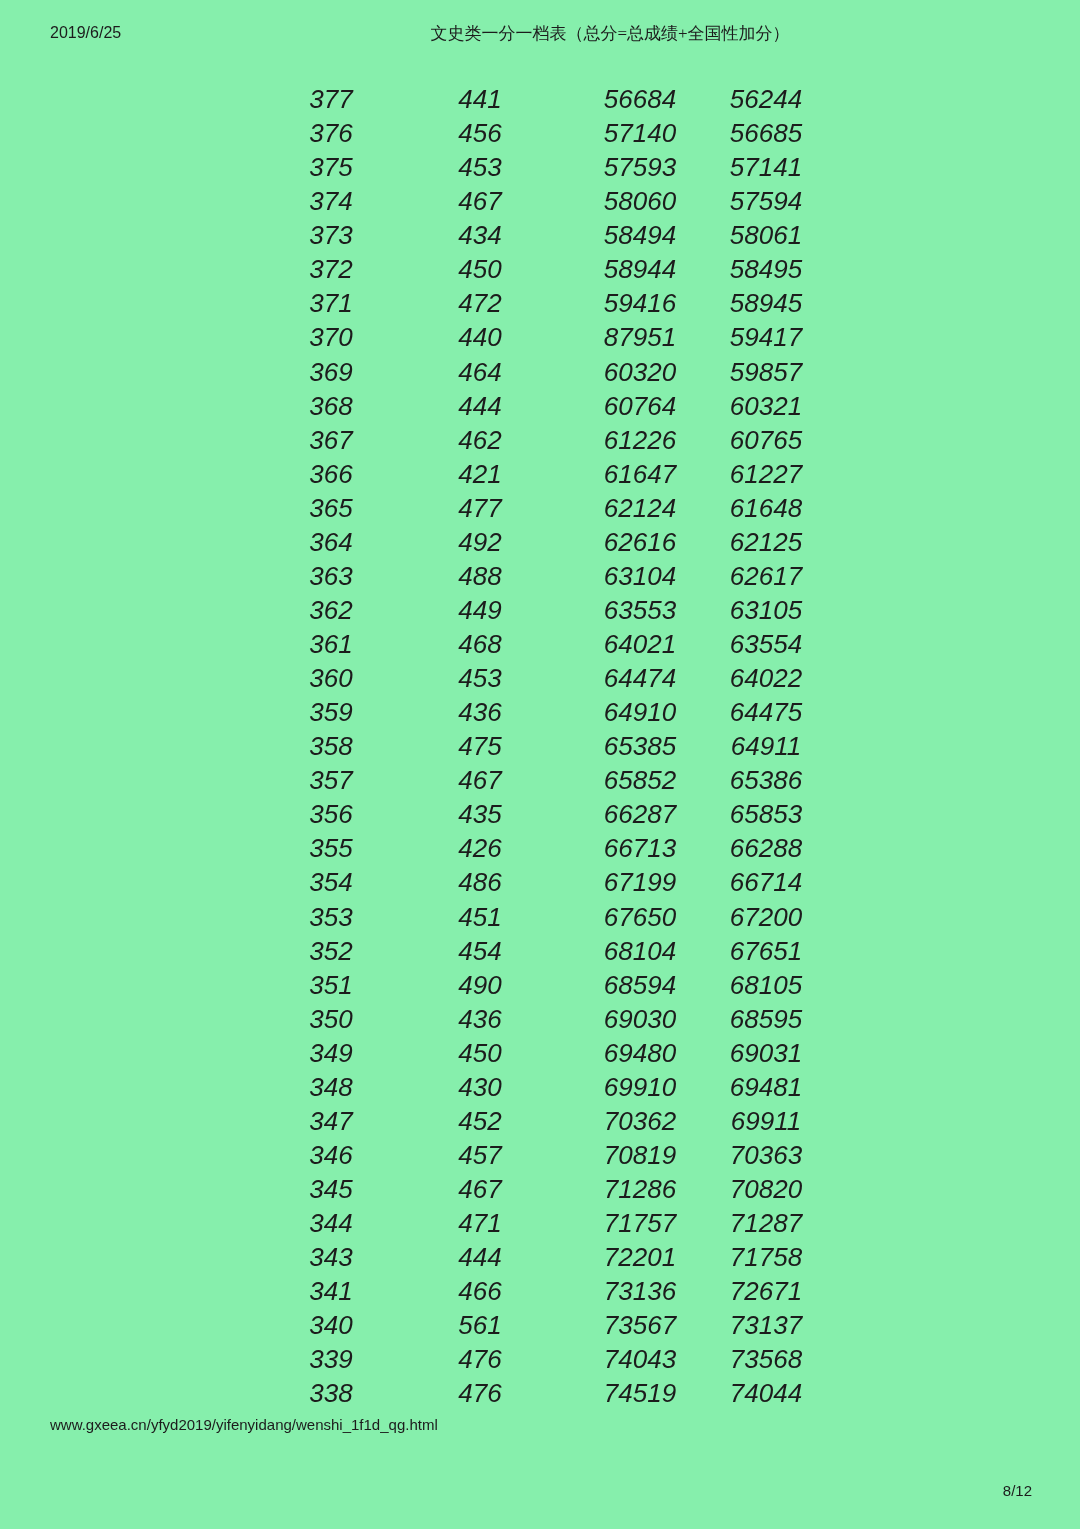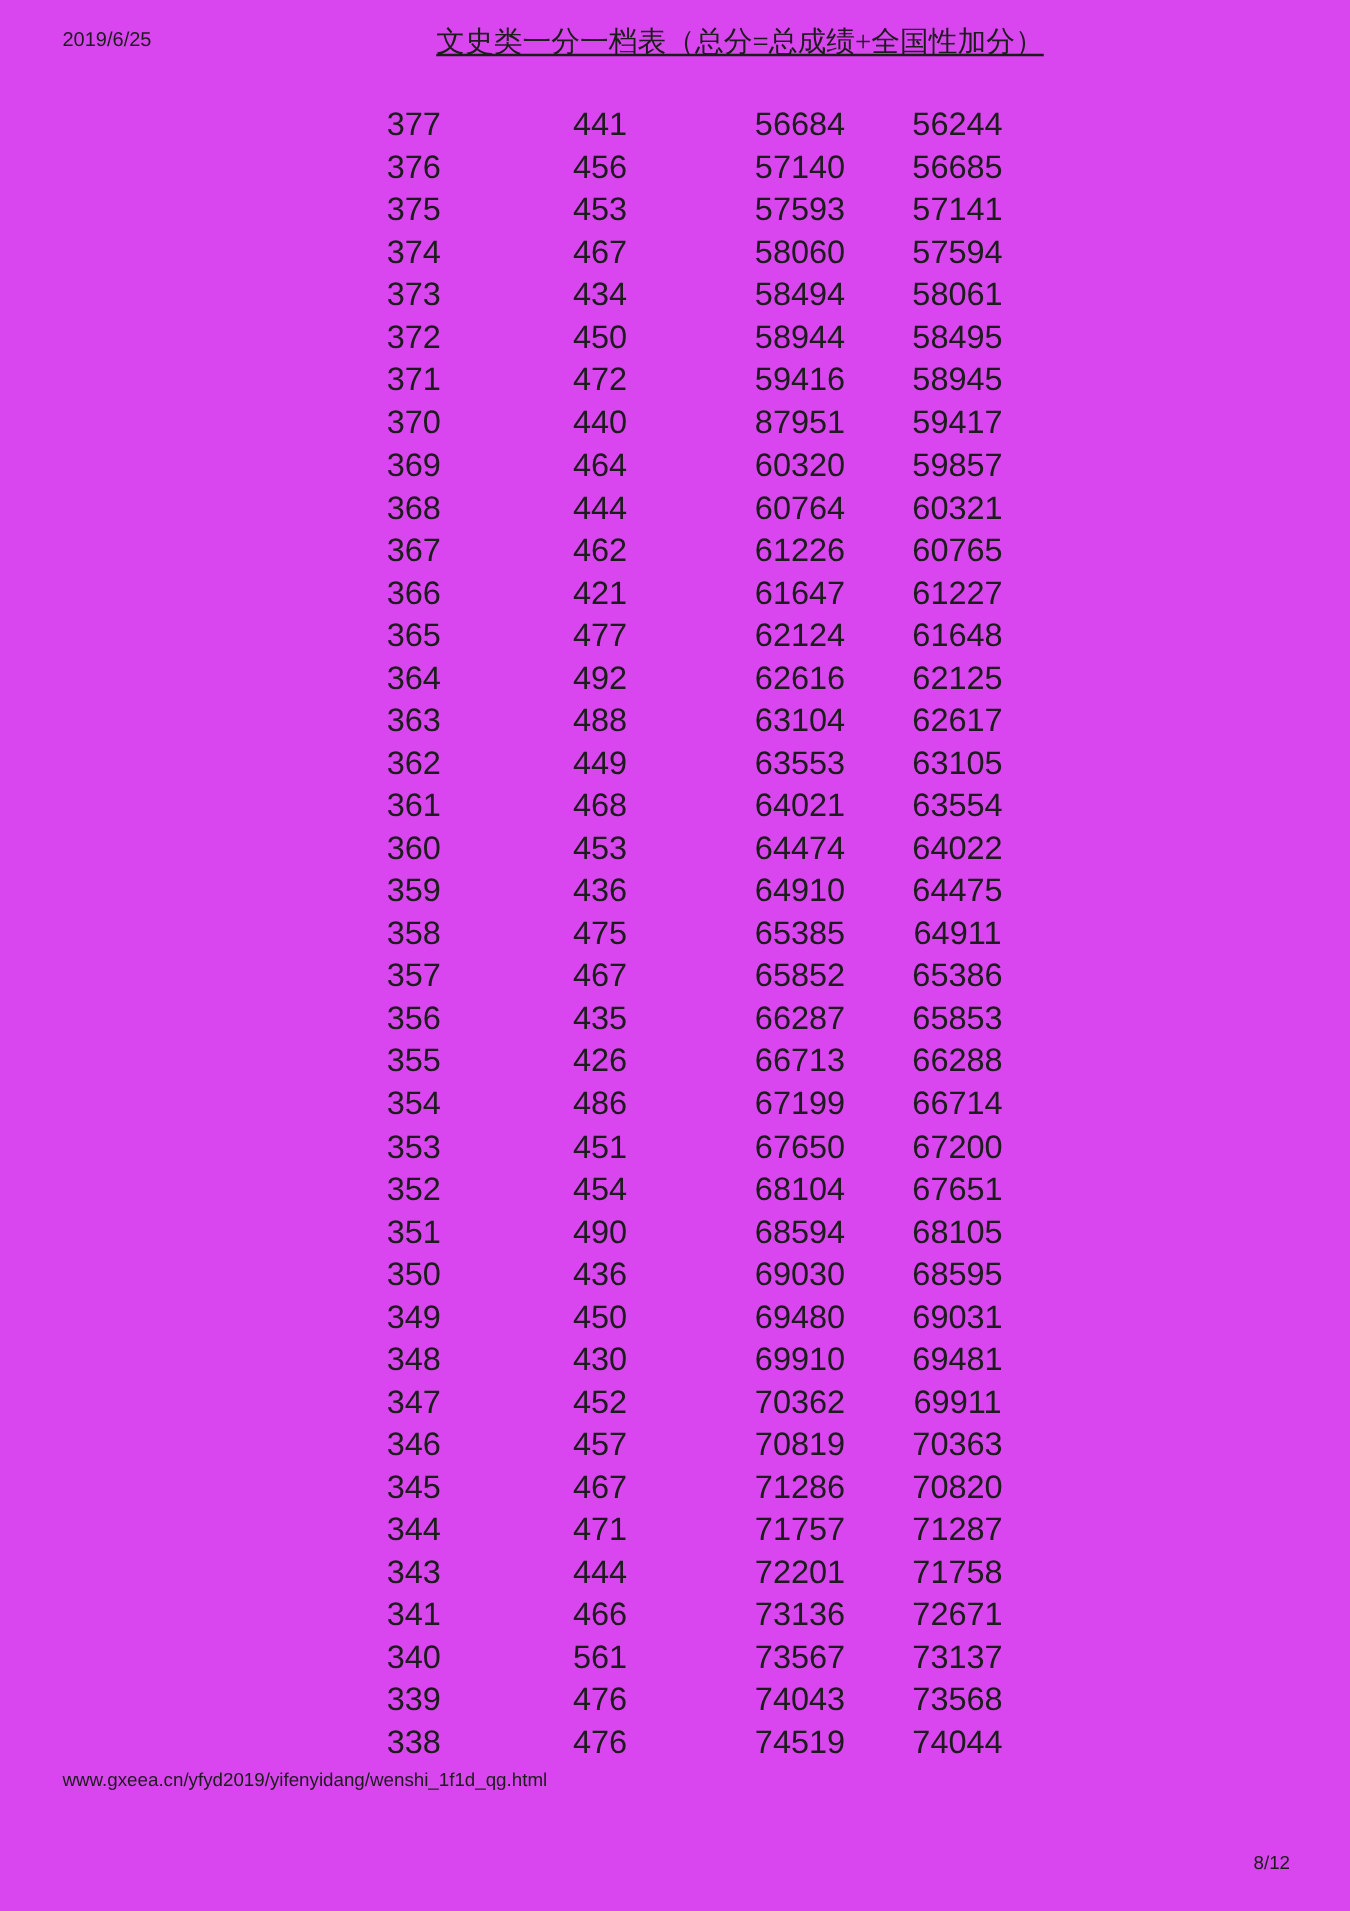--- a/index.html
+++ b/index.html
@@ -4,55 +4,55 @@
 <style>
   html, body {
     margin: 0;
     padding: 0;
     background: #ffffff;
   }
   .page {
     position: relative;
     width: 1080px;
     height: 1529px;
-    background: #d946ef;
+    background: #86efac;
     overflow: hidden;
     font-family: "Liberation Sans", "DejaVu Sans", sans-serif;
     color: #1c1c1c;
   }
   .header-date {
     position: absolute;
     left: 50px;
     top: 24px;
     font-size: 16px;
     line-height: 18px;
     color: #1c1c1c;
     letter-spacing: 0px;
   }
   .page-title {
     position: absolute;
-    left: 592px;
+    left: 610px;
     top: 24px;
     transform: translateX(-50%);
     font-family: "Liberation Serif", "DejaVu Serif", serif;
-    font-size: 23px;
+    font-size: 17px;
     line-height: 20px;
     white-space: nowrap;
     color: #1c1c1c;
-    text-decoration: underline;
   }
   .score-table {
     position: absolute;
     left: 0;
     top: 82px;
     width: 1080px;
   }
   .score-row {
     position: relative;
     height: 34.07px;
+    font-style: italic;
   }
   .cell {
     position: absolute;
     top: 0;
     transform: translateX(-50%);
     font-size: 26px;
     line-height: 34.07px;
     white-space: nowrap;
     color: #1c1c1c;
   }

